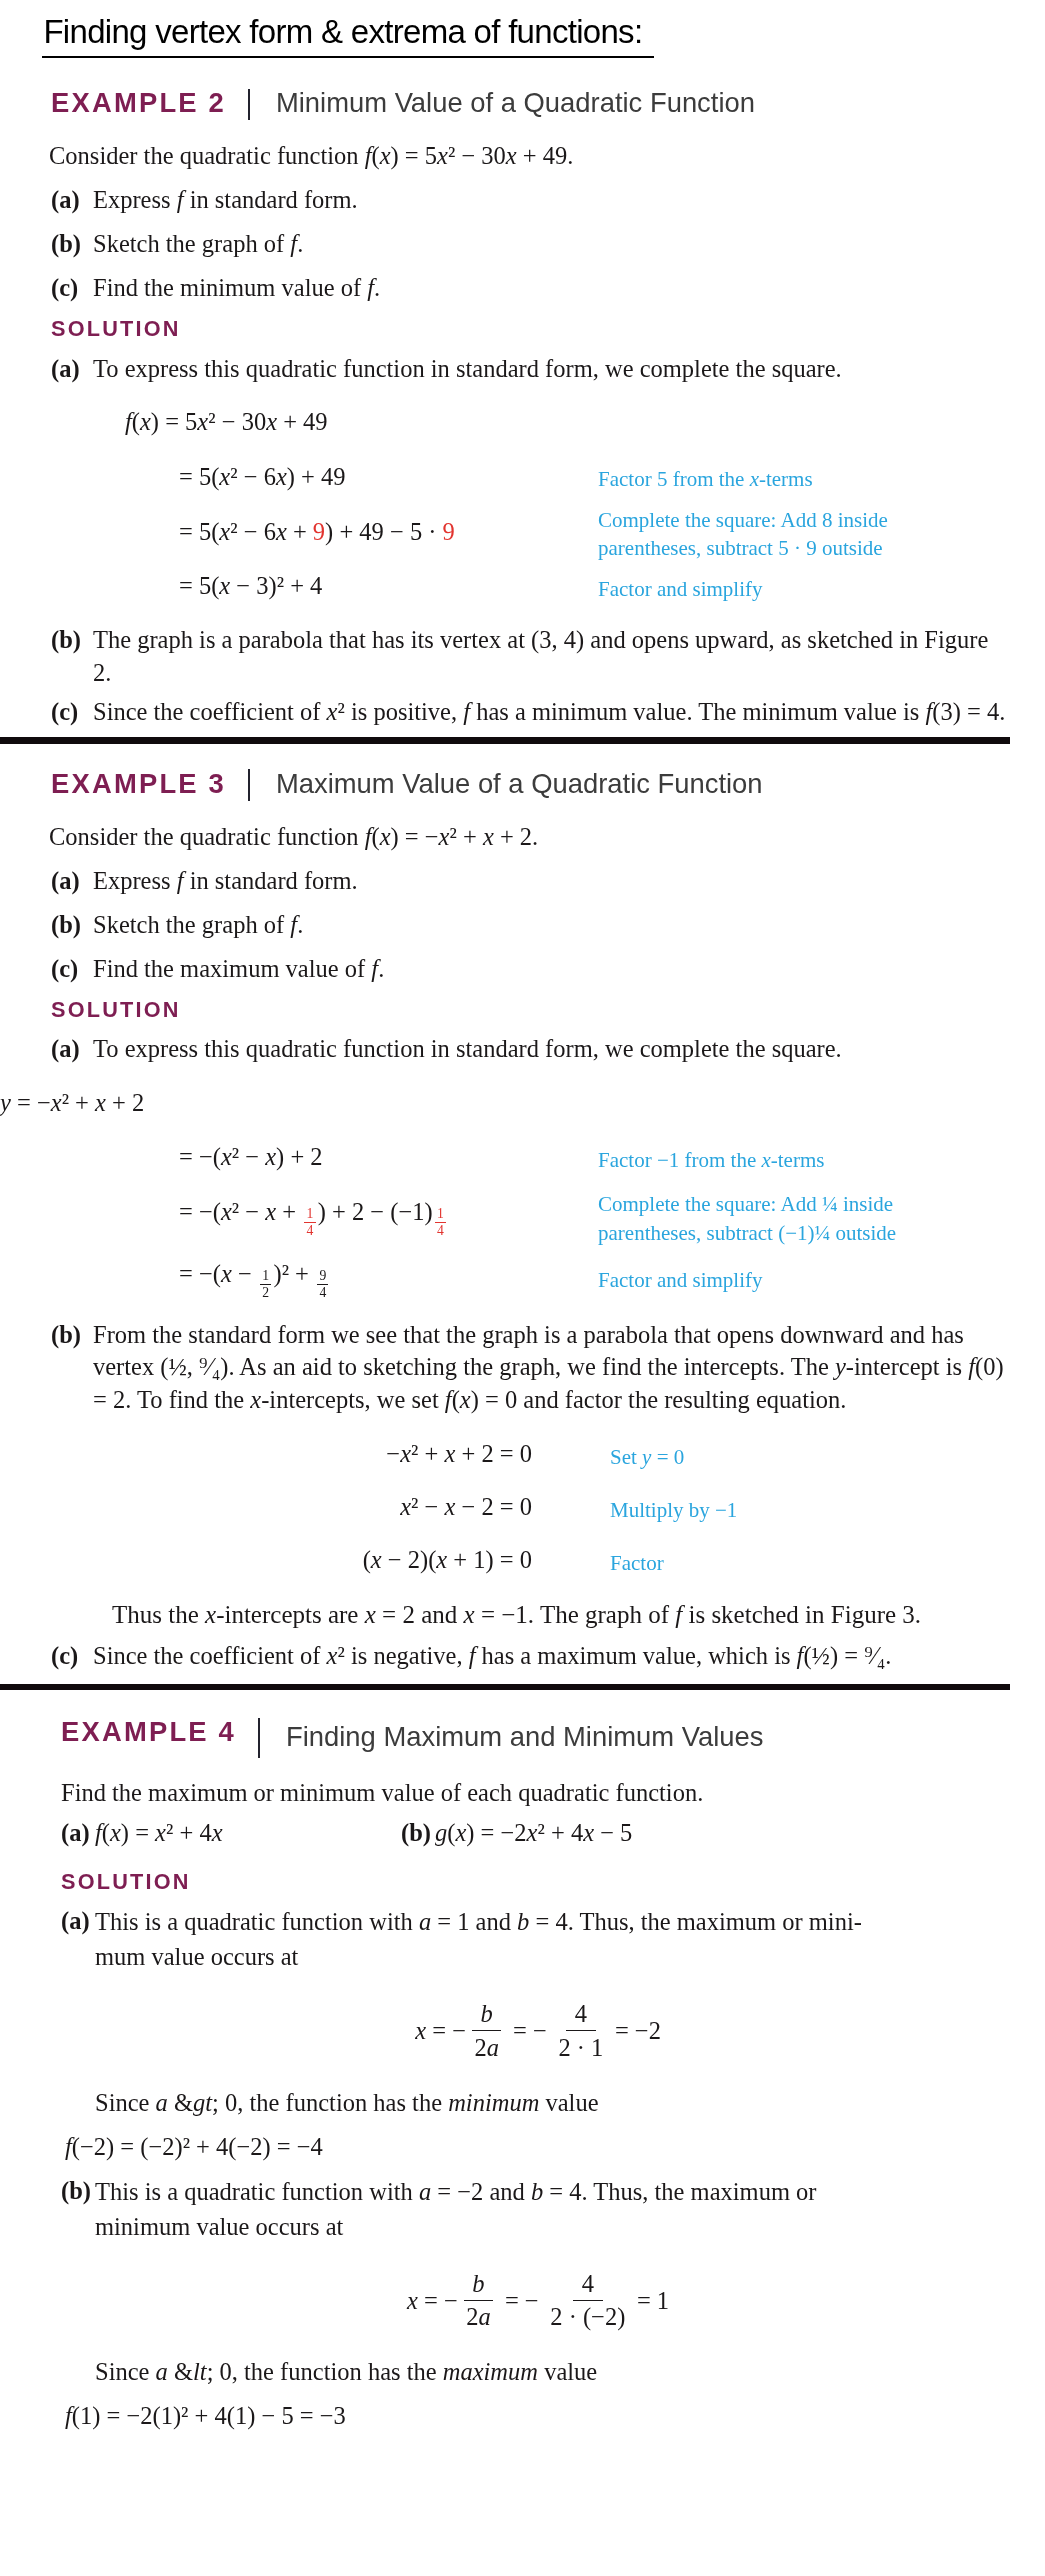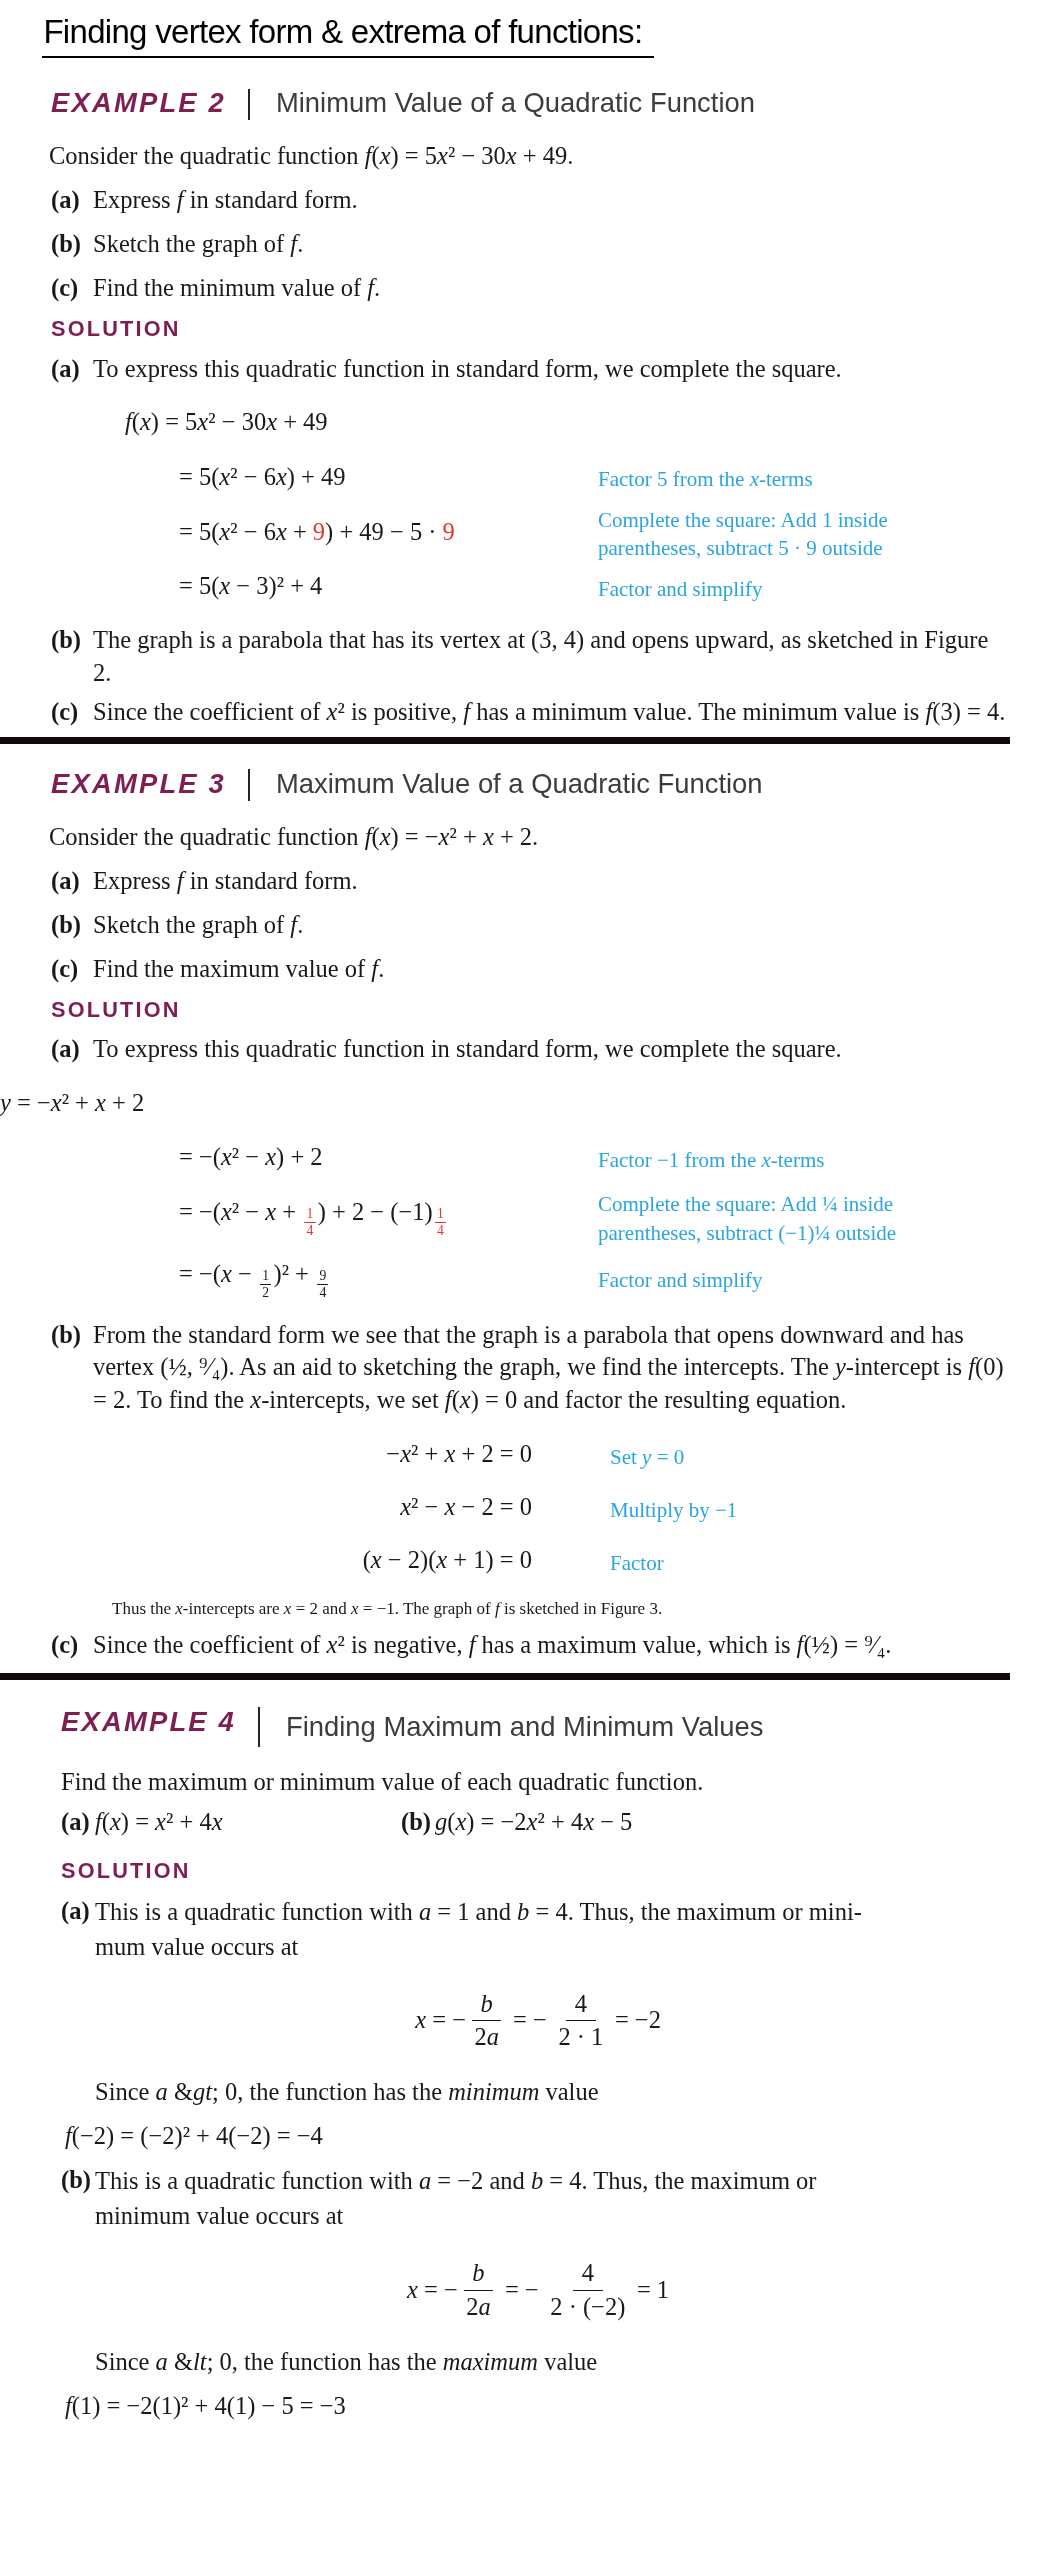--- a/index.html
+++ b/index.html
@@ -16,21 +16,21 @@
     display:inline-block;margin:14.4px 0 0 42px;
     font-family:"Liberation Sans","DejaVu Sans",sans-serif;font-weight:400;
     font-size:33px;line-height:1.1;color:#000;
     border-bottom:2.9px solid #000;padding:0 11.6px 5.8px 1.4px;letter-spacing:-0.7px;
   }
 
   
   .exhead{display:flex;align-items:flex-start;margin:29px 0 0 51px;
     font-family:"Liberation Sans","DejaVu Sans",sans-serif;}
   .exlabel{font-weight:700;font-size:27.4px;letter-spacing:2.2px;color:var(--maroon);
-    line-height:1.2;white-space:nowrap;font-style:italic;}
+    line-height:1.2;white-space:nowrap;}
   .exbar{width:2.2px;background:#23232e;align-self:stretch;margin:1.4px 26px 0 21.7px;flex:none;}
   .extitle{font-size:27.4px;font-weight:400;color:var(--gray);line-height:1.2;}
   .extitle .tl{line-height:1.5;}
 
   .sol{margin:11.6px 0 0 51px;font-family:"Liberation Sans","DejaVu Sans",sans-serif;
     font-weight:700;font-size:21.7px;letter-spacing:2.2px;color:var(--maroon);}
 
   
   .intro{margin:20px 0 0 49px;font-size:24.5px;line-height:1.32;}
   .item{display:flex;margin:11.6px 0 0 51px;font-size:24.5px;line-height:1.32;}
@@ -47,21 +47,21 @@
   .lead3{}
   .cont{margin-left:179px;text-align:right;}
   .ann{position:absolute;left:598px;top:50%;transform:translateY(-50%);
     font-size:21px;line-height:1.35;color:var(--blue);white-space:nowrap;}
   .ann.two{display:flex;flex-direction:column;}
 
   
   .eq2row{position:relative;margin-top:20px;min-height:33px;font-size:24.5px;}
   .eq2row .eqr{display:inline-block;margin-left:328px;width:204px;text-align:right;}
   .eq2row .ann{left:610px;}
-  .thus{margin:19px 0 0 112px;font-size:17px;line-height:1.32;max-width:931px;}
+  .thus{margin:19px 0 0 112px;font-size:25px;line-height:1.32;max-width:931px;}
 
   
   .sf{display:inline-flex;flex-direction:column;align-items:center;
     font-size:13.7px;line-height:1;vertical-align:2.2px;margin:0 2.2px;}
   .sf .n{border-bottom:1.4px solid currentColor;padding:0 2.2px 1.4px;}
   .sf .d{padding-top:1.4px;}
   .red{color:var(--red);}
 
   
   .fnrow{display:flex;margin:10px 0 0 61px;font-size:24.5px;}
@@ -129,21 +129,21 @@
       <div class="eqrow first">
         <span class="lead2"><i>f</i>(<i>x</i>) = 5<i>x</i>² − 30<i>x</i> + 49</span>
       </div>
       <div class="eqrow">
         <span class="cont">= 5(<i>x</i>² − 6<i>x</i>) + 49</span>
         <span class="ann">Factor 5 from the <span class="mv"><i>x</i></span>-terms</span>
       </div>
       <div class="eqrow">
         <span class="cont"><span>= 5(<i>x</i>² − 6<i>x</i> + </span><span class="red">9</span><span>) + 49 − 5 · </span><span class="red">9</span></span>
         <span class="ann two">
-          <span class="annline">Complete the square: Add 1 inside</span>
+          <span class="annline">Complete the square: Add 8 inside</span>
           <span class="annline">parentheses, subtract 5 · 9 outside</span>
         </span>
       </div>
       <div class="eqrow">
         <span class="cont">= 5(<i>x</i> − 3)² + 4</span>
         <span class="ann">Factor and simplify</span>
       </div>
     </div>
 
     <div class="item solpara" style="margin-top:19px">

